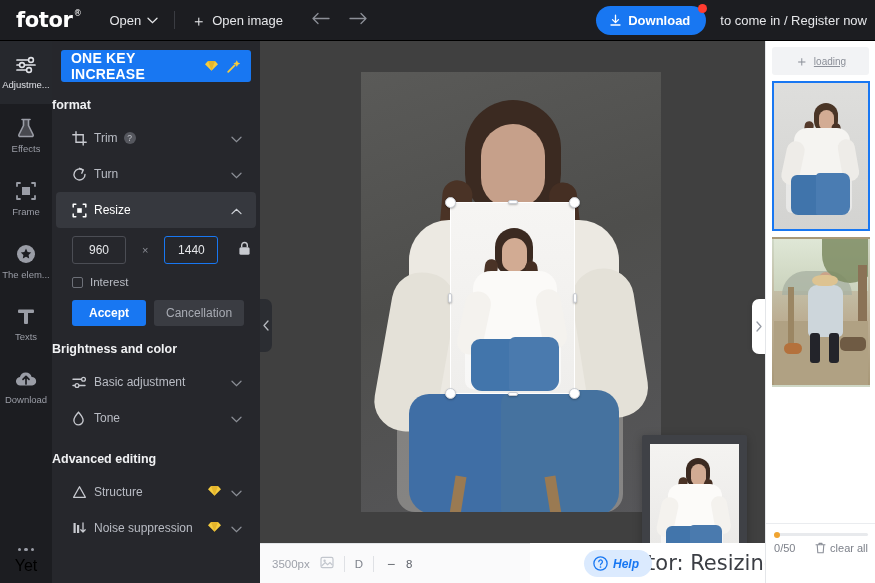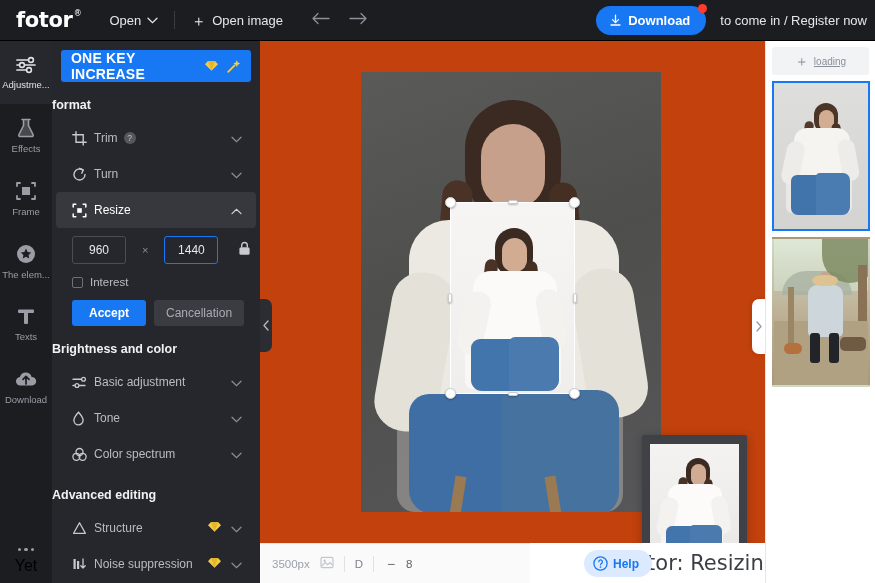--- a/index.html
+++ b/index.html
@@ -139,21 +139,21 @@
   }
   .btn-cancel {
     background: #3a3c42; color: #a8abb3; font-size: 12px;
     padding: 6px 12px; border-radius: 3px; border: none; cursor: pointer;
     font-family: "Liberation Sans", sans-serif;
   }
 
   
   .canvas-area {
     position: absolute; top: 41px; left: 260px; width: 505px; height: 542px;
-    background: #c2410c;
+    background: #404040;
   }
   .photo-main {
     position: absolute; left: 101px; top: 31px; width: 300px; height: 440px;
     background: linear-gradient(160deg, #5a5a58 0%, #4e4e4c 45%, #57575a 100%);
     overflow: hidden;
   }
   
   .ph-head {
     position: absolute; left: 104px; top: 28px; width: 96px; height: 118px;
     background: #3b2a21; border-radius: 48px 48px 44px 44px;
@@ -286,21 +286,21 @@
     position: absolute; left: 270px; bottom: 0; width: 340px; height: 40px;
     background: #ffffff; display: flex; align-items: center; justify-content: center;
   }
   .title-overlay span {
     color: #3b3e44; font-size: 21px; font-family: "DejaVu Sans", sans-serif;
   }
 
   .help-pill {
     position: absolute; right: 113px; bottom: 6px;
     background: #dbeafe; border-radius: 15px; height: 27px;
-    display: flex; align-items: center; gap: 5px; padding: 0 13px 0 9px; cursor: pointer;
+    display: flex; align-items: center; gap: 5px; padding: 0 13px 0 9px; cursor: pointer; font-style: italic;
   }
   .help-pill .txt { color: #1877f2; font-size: 12px; font-weight: 700; }
 
   
   .right {
     position: absolute; top: 41px; right: 0; width: 110px; height: 542px;
     background: #ffffff; border-left: 1px solid #e4e6e9;
   }
   .add-btn {
     height: 28px; margin: 6px 6px 0 6px; background: #f2f3f5; border-radius: 3px;
@@ -570,35 +570,20 @@
         </svg>
       </span>
       <span class="rlbl">Tone</span>
       <span class="chev">
         <svg width="11" height="7" viewBox="0 0 11 7" fill="none">
             <path d="M1 1.3L5.5 5.6 10 1.3" stroke="#8a8d95" stroke-width="1.3" stroke-linecap="round"></path>
           </svg>
       </span>
     </div>
 
-    <div class="row">
-      <span class="ricon">
-        <svg width="15" height="15" viewBox="0 0 15 15" fill="none">
-          <circle cx="7.5" cy="5" r="3.5" stroke="#c8cad0" stroke-width="1.3"></circle>
-          <circle cx="4.4" cy="9.8" r="3.5" stroke="#c8cad0" stroke-width="1.3"></circle>
-          <circle cx="10.6" cy="9.8" r="3.5" stroke="#c8cad0" stroke-width="1.3"></circle>
-        </svg>
-      </span>
-      <span class="rlbl">Color spectrum</span>
-      <span class="chev">
-        <svg width="11" height="7" viewBox="0 0 11 7" fill="none">
-            <path d="M1 1.3L5.5 5.6 10 1.3" stroke="#8a8d95" stroke-width="1.3" stroke-linecap="round"></path>
-          </svg>
-      </span>
-    </div>
 
     <div class="sec-title">Advanced editing</div>
 
     <div class="row has-gem">
       <span class="ricon">
         <svg width="15" height="14" viewBox="0 0 15 14" fill="none">
           <path d="M7.5 1.8L13.4 12.3H1.6z" stroke="#c8cad0" stroke-width="1.3" stroke-linejoin="round"></path>
         </svg>
       </span>
       <span class="rlbl">Structure</span>
@@ -763,15 +748,31 @@
         <div class="t2-log"></div>
           <div class="t2-hen"></div>
         <div class="t2-dress"></div>
           <div class="t2-head"></div>
           <div class="t2-hat"></div>
         <div class="t2-bootL"></div>
           <div class="t2-bootR"></div>
       </div>
     </div>
 
+    <div class="right-footer">
+      <div class="track">
+        <span class="knob"></span>
+      </div>
+      <div class="rf-row">
+        <span class="rf-count">
+          <span>0</span><span>/</span><span>50</span>
+        </span>
+        <span class="rf-clear">
+          <svg width="11" height="12" viewBox="0 0 11 12" fill="none">
+            <path d="M1 2.7h9M4 2.7V1.4h3v1.3M2.2 2.7l.6 8h5.4l.6-8" stroke="#8b8f98" stroke-width="1.1" stroke-linecap="round" stroke-linejoin="round"></path>
+          </svg>
+          <span>clear all</span>
+        </span>
+      </div>
+    </div>
   </div>
 
 </div>
 
 </body></html>

